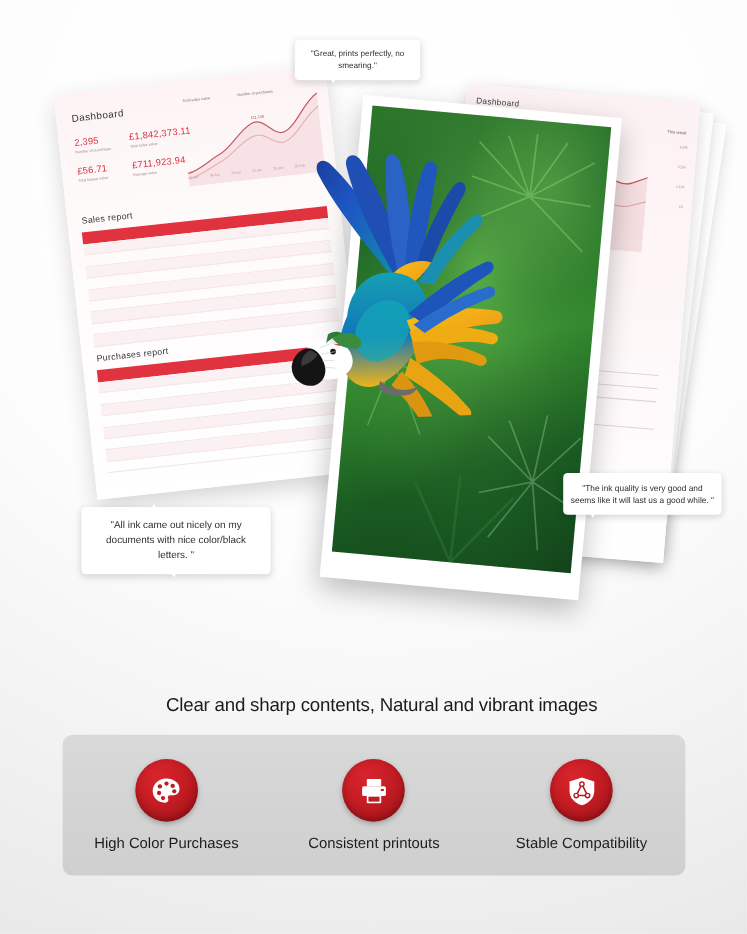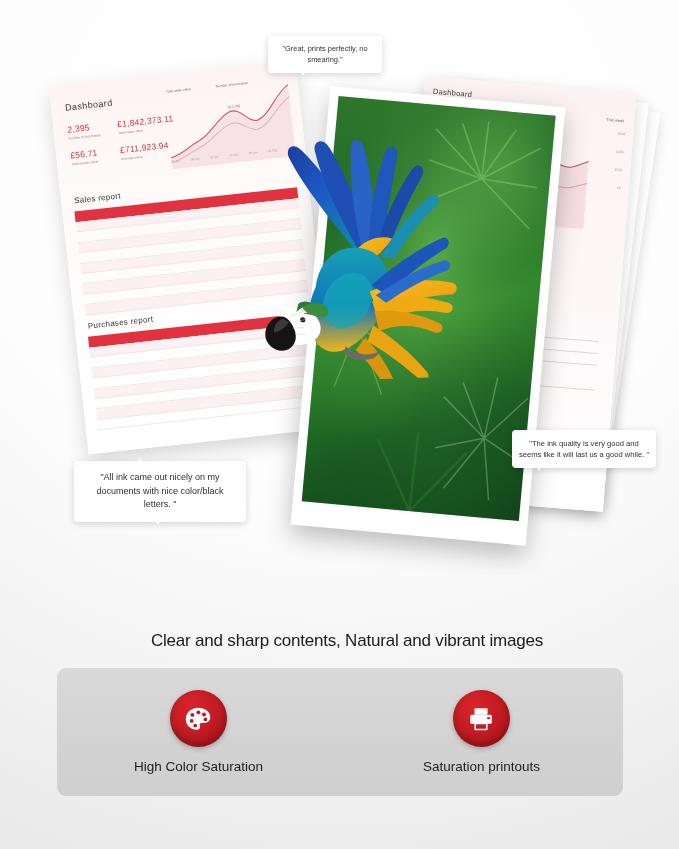--- a/index.html
+++ b/index.html
@@ -366,30 +366,44 @@
                    C17.7,21 18.6,20.2 19.8,20.2 L22.4,20.2 C26.6,20.2 29,17.6 29,13.8
                    C29,8.2 23.2,4 16,4 Z" fill="#fff"></path>
           <circle cx="10" cy="11.6" r="2.1" fill="#bb1b22"></circle>
           <circle cx="16.4" cy="8.9" r="2.1" fill="#bb1b22"></circle>
           <circle cx="22.4" cy="11.2" r="2.1" fill="#bb1b22"></circle>
           <circle cx="23.9" cy="16.4" r="2" fill="#bb1b22"></circle>
           <circle cx="9.2" cy="18" r="2.1" fill="#bb1b22"></circle>
           <circle cx="13" cy="23" r="2" fill="#bb1b22"></circle>
         </svg>
       </div>
-      <div class="flab">High Color Saturation</div>
+      <div class="flab">High Color Purchases</div>
     </div>
 
     <div class="feat">
       <div class="circ">
         <svg width="30" height="30" viewBox="0 0 32 32">
           <rect x="9" y="4.5" width="14" height="7" rx="1" fill="#fff"></rect>
           <rect x="4.5" y="11.5" width="23" height="9.5" rx="1.6" fill="#fff"></rect>
           <rect x="22.4" y="14.2" width="3.4" height="2" rx="1" fill="#bb1b22"></rect>
           <rect x="9" y="20" width="14" height="8" rx="1" fill="#fff"></rect>
           <rect x="10.6" y="21.6" width="10.8" height="4.8" fill="#c41c24"></rect>
         </svg>
       </div>
-      <div class="flab">Saturation printouts</div>
-    </div>
-
+      <div class="flab">Consistent printouts</div>
+    </div>
+
+    <div class="feat">
+      <div class="circ">
+        <svg width="30" height="30" viewBox="0 0 32 32">
+          <path d="M16,3 L28,7 L28,16 C28,23 22.6,27.8 16,30 C9.4,27.8 4,23 4,16 L4,7 Z" fill="#fff"></path>
+          <g stroke="#bb1b22" stroke-width="1.5" fill="none">
+            <path d="M16,9.5 L10.5,20.5 L21.5,20.5 Z"></path>
+          </g>
+          <circle cx="16" cy="9.5" r="2.1" fill="#fff" stroke="#bb1b22" stroke-width="1.4"></circle>
+          <circle cx="10.5" cy="20.5" r="2.1" fill="#fff" stroke="#bb1b22" stroke-width="1.4"></circle>
+          <circle cx="21.5" cy="20.5" r="2.1" fill="#fff" stroke="#bb1b22" stroke-width="1.4"></circle>
+        </svg>
+      </div>
+      <div class="flab">Stable Compatibility</div>
+    </div>
   </div>
 </div>
 
 </body></html>

